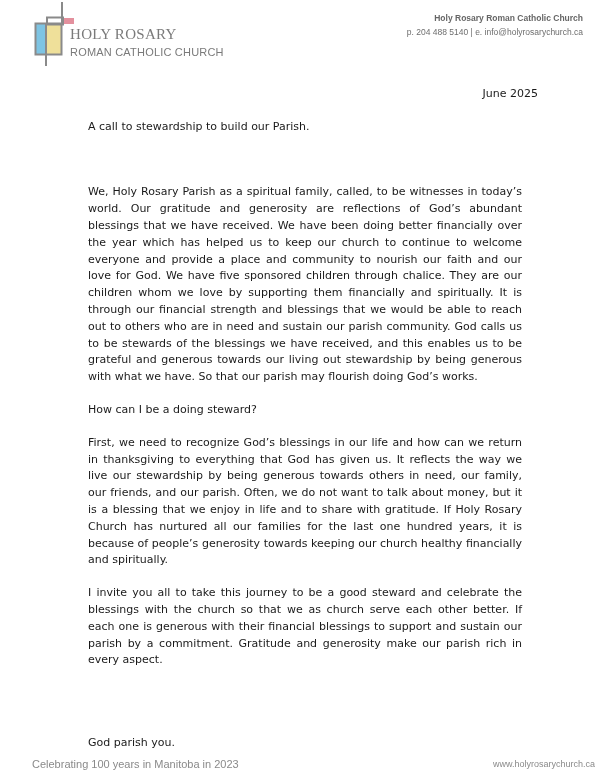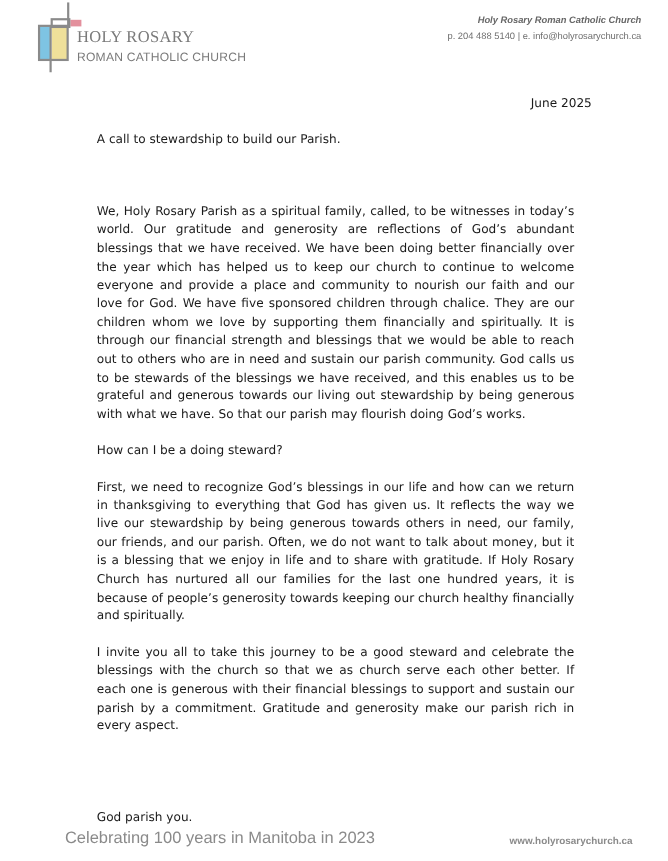--- a/index.html
+++ b/index.html
@@ -2,28 +2,28 @@
 <html><head>
   <meta charset="utf-8">
   <style>
     html, body { margin: 0; padding: 0; background: #ffffff; }
     body { width: 607px; height: 783px; position: relative; overflow: hidden; font-family: "Liberation Sans", sans-serif; }
     .logo { position: absolute; left: 34px; top: 2px; width: 210px; height: 64px; }
     .logo svg { position: absolute; left: 0; top: 0; }
     .logo-title { position: absolute; left: 36px; top: 24px; font-family: "Liberation Serif", serif; font-size: 15px; color: #7a7a7a; letter-spacing: 0.3px; white-space: nowrap; }
     .logo-sub { position: absolute; left: 36px; top: 44px; font-family: Liberation Sans, sans-serif; font-size: 11px; color: #7a7a7a; letter-spacing: 0.2px; white-space: nowrap; }
     .contact { position: absolute; right: 24px; top: 12px; text-align: right; font-size: 8.5px; color: #6e6e6e; line-height: 13.5px; }
-    .contact .name { font-weight: bold; color: #666; font-style: italic; }
+    .contact .name { font-weight: bold; color: #666; }
     .letter { position: absolute; left: 72px; top: 86px; width: 466px; font-family: "DejaVu Sans", sans-serif; font-size: 11px; color: #1a1a1a; line-height: 16.8px; }
     .date { text-align: right; margin: 0 0 12px 0; }
     .p { margin: 16px; text-align: justify; }
     .gap { height: 16.8px; }
     .sig-gap { height: 50px; }
-    .footer-left { position: absolute; left: 32px; bottom: 13px; font-size: 15px; color: #8a8a8a; margin-left: 27px; }
-    .footer-right { position: absolute; right: 32px; bottom: 14px; font-size: 9px; color: #8a8a8a; font-weight: bold; }
+    .footer-left { position: absolute; left: 32px; bottom: 13px; font-size: 11px; color: #8a8a8a; }
+    .footer-right { position: absolute; right: 12px; bottom: 14px; font-size: 9px; color: #8a8a8a; }
   </style>
 </head>
 <body>
 
 <div class="logo">
   <svg width="40" height="64" viewBox="0 0 40 64">
     <rect x="2" y="22" width="10" height="30" fill="#7ec4e3"></rect>
     <rect x="13" y="22" width="14" height="30" fill="#efe09a"></rect>
     <rect x="30" y="16" width="14" height="6" fill="#e3909d"></rect>
     <rect x="1.5" y="21.5" width="26" height="31" fill="none" stroke="#8a8a8a" stroke-width="2"></rect>

